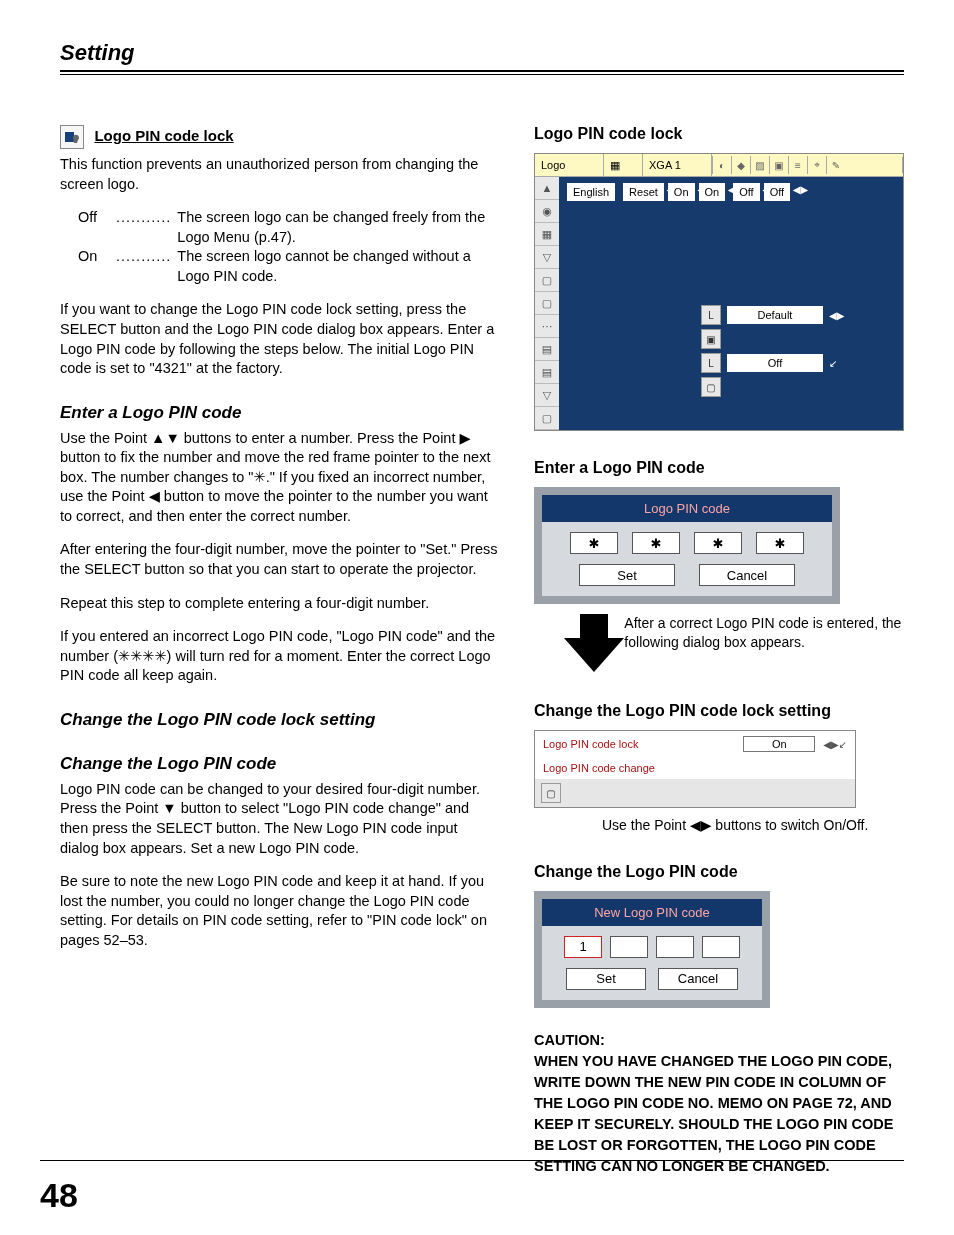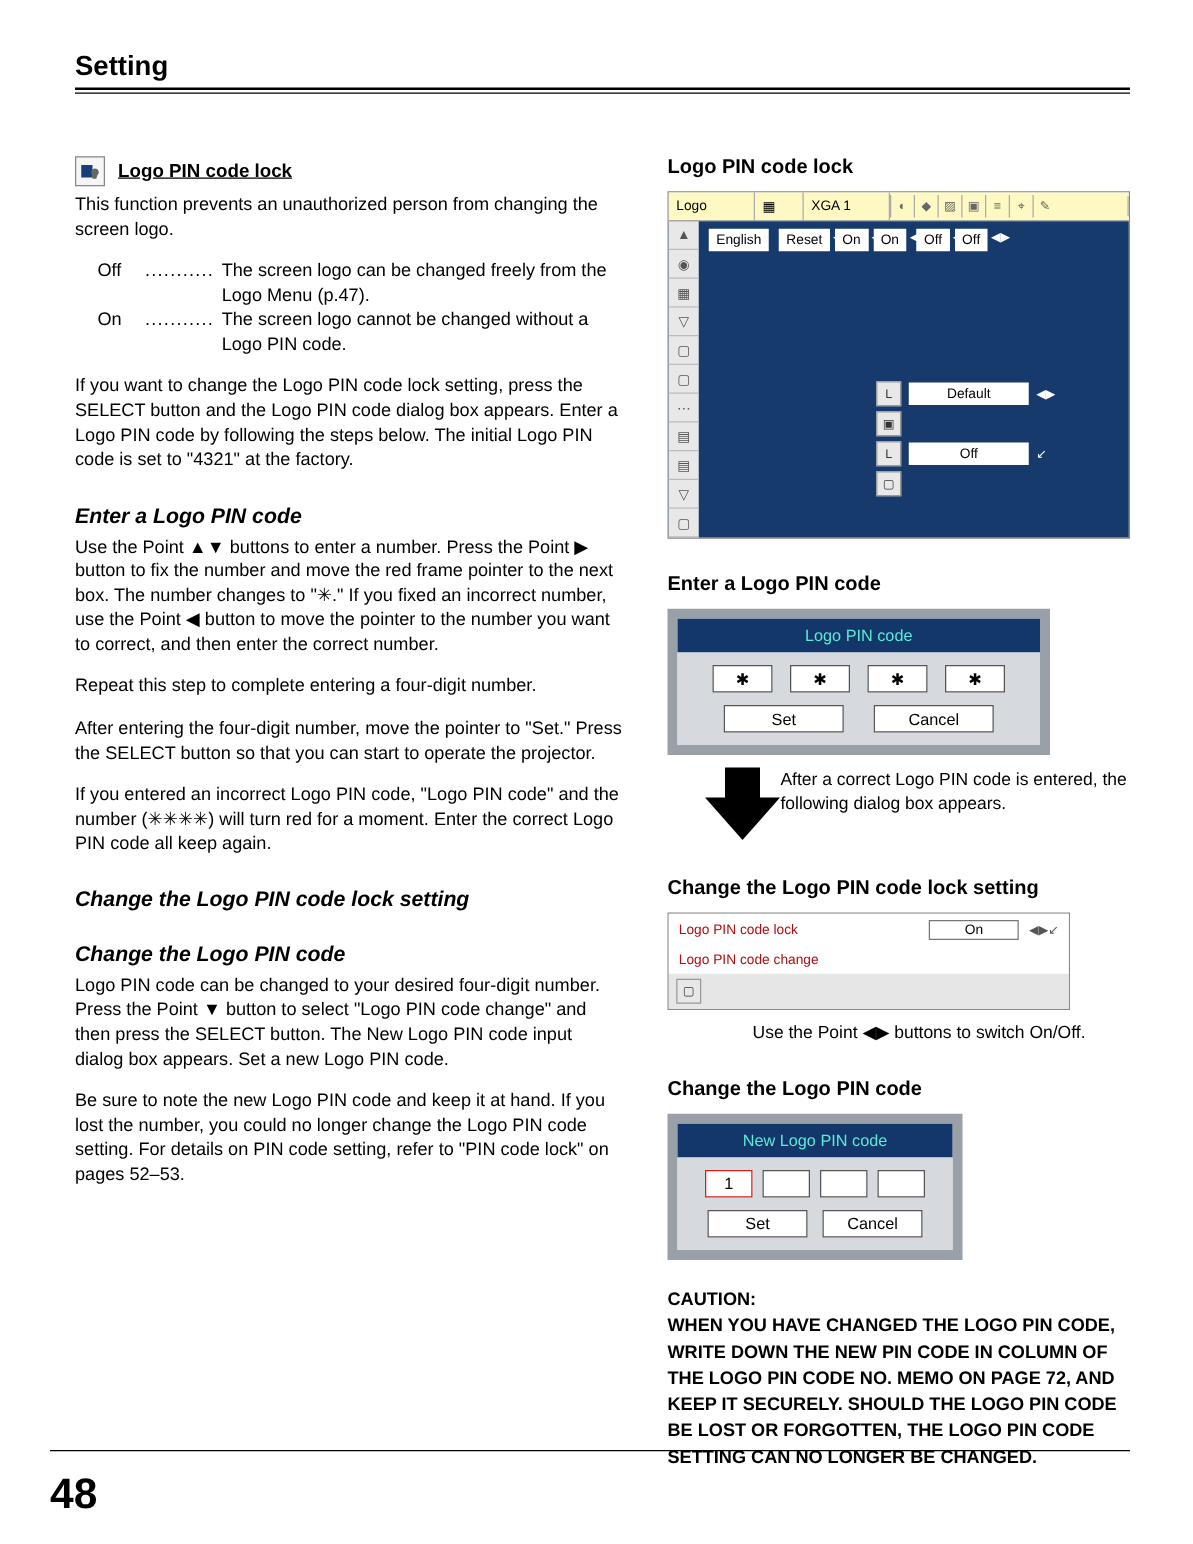--- a/index.html
+++ b/index.html
@@ -1,17 +1,17 @@
 <!DOCTYPE html>
 <html><head>
 <meta charset="utf-8">
 <style>
 html,body{margin:0;padding:0;background:#fff;font-family:Helvetica,Arial,sans-serif;color:#000}
 .page{width:954px;height:1235px;position:relative;box-sizing:border-box;padding:40px 50px 0 60px}
-.hdr{font-weight:bold;font-size:22px;margin-bottom:4px}
+.hdr{font-style:italic;font-weight:bold;font-size:22px;margin-bottom:4px}
 .hr-top{border:none;border-top:2px solid #000;margin:0 0 2px 0}
 .hr-top2{border:none;border-top:1px solid #000;margin:0 0 50px 0}
 .cols{display:flex;gap:34px}
 .col-left{flex:0 0 440px}
 .col-right{flex:1}
 .icon-box{display:inline-flex;align-items:center;justify-content:center;width:22px;height:22px;border:1px solid #888;margin-right:6px;vertical-align:middle;background:#f6f6f6}
 .feature-title{font-weight:bold;text-decoration:underline;font-size:15px}
 p{font-size:14.5px;line-height:1.35;margin:6px 0 14px 0}
 .opt-row{display:flex;font-size:14.5px;line-height:1.35;margin-left:18px}
 .opt-key{flex:0 0 38px}
@@ -27,21 +27,21 @@
 .menu-left-icons{width:24px;background:#e8e8e8;display:flex;flex-direction:column}
 .menu-left-icons div{height:22px;border-bottom:1px solid #bbb;display:flex;align-items:center;justify-content:center;font-size:11px;color:#555}
 .menu-mid{width:130px;padding:6px 4px;display:flex;flex-direction:row;gap:4px}
 .menu-right{flex:1;padding:6px 4px;display:flex;flex-direction:column;gap:4px}
 .field{background:#fff;color:#000;font-size:11px;padding:2px 6px;display:flex;align-items:center;justify-content:center;height:14px;position:relative}
 .field.w80{width:80px;margin:0 auto}
 .lr-arrows{position:absolute;right:-18px;top:1px;color:#fff;font-size:10px}
 .mini-ico{width:18px;height:18px;background:#e8e8e8;display:inline-flex;align-items:center;justify-content:center;color:#333;font-size:10px;border:1px solid #999}
 .right-row{display:flex;align-items:center;gap:6px}
 .pin-dialog{border:8px solid #9aa0a8;width:290px;margin-bottom:10px}
-.pin-title{background:#13366b;color:#5eead4;text-align:center;padding:6px 0;font-size:13px}
+.pin-title{background:#13366b;color:#fca5a5;text-align:center;padding:6px 0;font-size:13px}
 .pin-body{background:#d6dade;padding:10px 12px}
 .pin-row{display:flex;gap:14px;justify-content:center;margin-bottom:10px}
 .pin-cell{background:#fff;border:1px solid #555;width:46px;height:20px;display:flex;align-items:center;justify-content:center;font-size:13px}
 .pin-btns{display:flex;gap:24px;justify-content:center}
 .pin-btn{background:#fff;border:1px solid #555;width:94px;height:20px;display:flex;align-items:center;justify-content:center;font-size:13px}
 .arrow-down{width:60px;height:60px;position:relative;margin-left:30px}
 .arrow-down .shaft{position:absolute;left:16px;top:0;width:28px;height:28px;background:#000}
 .arrow-down .head{position:absolute;left:0;top:24px;width:0;height:0;border-left:30px solid transparent;border-right:30px solid transparent;border-top:34px solid #000}
 .after-note{display:flex;gap:24px;align-items:flex-start;margin-top:4px}
 .after-note p{margin:0;font-size:14px}
@@ -88,22 +88,22 @@
       <div class="opt-row" style="margin-bottom:14px">
         <span class="opt-key">On</span>
         <span class="opt-dots">...........</span>
         <span class="opt-val">The screen logo cannot be changed without a Logo PIN code.</span>
       </div>
 
       <p>If you want to change the Logo PIN code lock setting, press the SELECT button and the Logo PIN code dialog box appears. Enter a Logo PIN code by following the steps below. The initial Logo PIN code is set to "4321" at the factory.</p>
 
       <div class="sub-ital">Enter a Logo PIN code</div>
       <p>Use the Point ▲▼ buttons to enter a number. Press the Point ▶ button to fix the number and move the red frame pointer to the next box. The number changes to "✳." If you fixed an incorrect number, use the Point ◀ button to move the pointer to the number you want to correct, and then enter the correct number.</p>
+      <p>After entering the four-digit number, move the pointer to "Set." Press the SELECT button so that you can start to operate the projector.</p>
       <p>Repeat this step to complete entering a four-digit number.</p>
-      <p>After entering the four-digit number, move the pointer to "Set." Press the SELECT button so that you can start to operate the projector.</p>
       <p>If you entered an incorrect Logo PIN code, "Logo PIN code" and the number (✳✳✳✳) will turn red for a moment. Enter the correct Logo PIN code all keep again.</p>
 
       <div class="sub-ital">Change the Logo PIN code lock setting</div>
 
       <div class="sub-ital">Change the Logo PIN code</div>
       <p>Logo PIN code can be changed to your desired four-digit number. Press the Point ▼ button to select "Logo PIN code change" and then press the SELECT button. The New Logo PIN code input dialog box appears. Set a new Logo PIN code.</p>
       <p>Be sure to note the new Logo PIN code and keep it at hand. If you lost the number, you could no longer change the Logo PIN code setting. For details on PIN code setting, refer to "PIN code lock" on pages 52–53.</p>
     </div>
 
     <div class="col-right">

